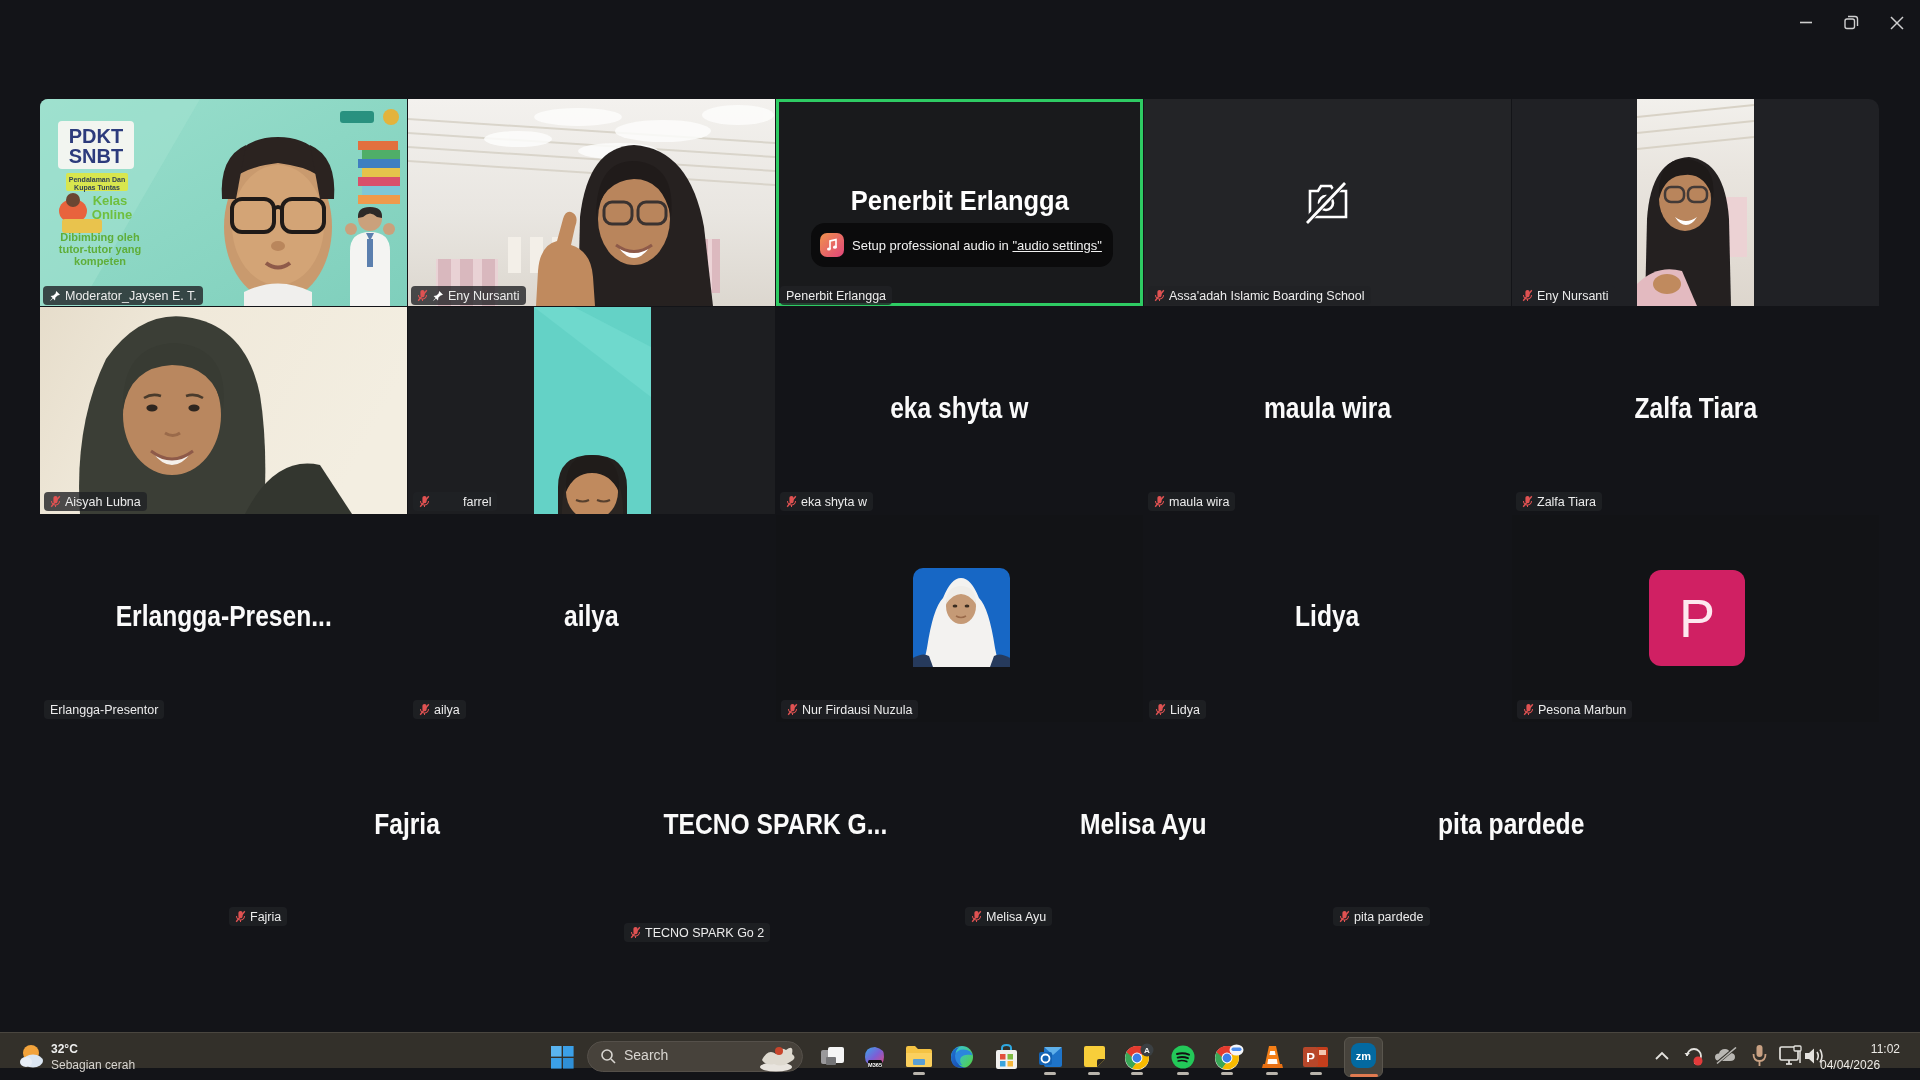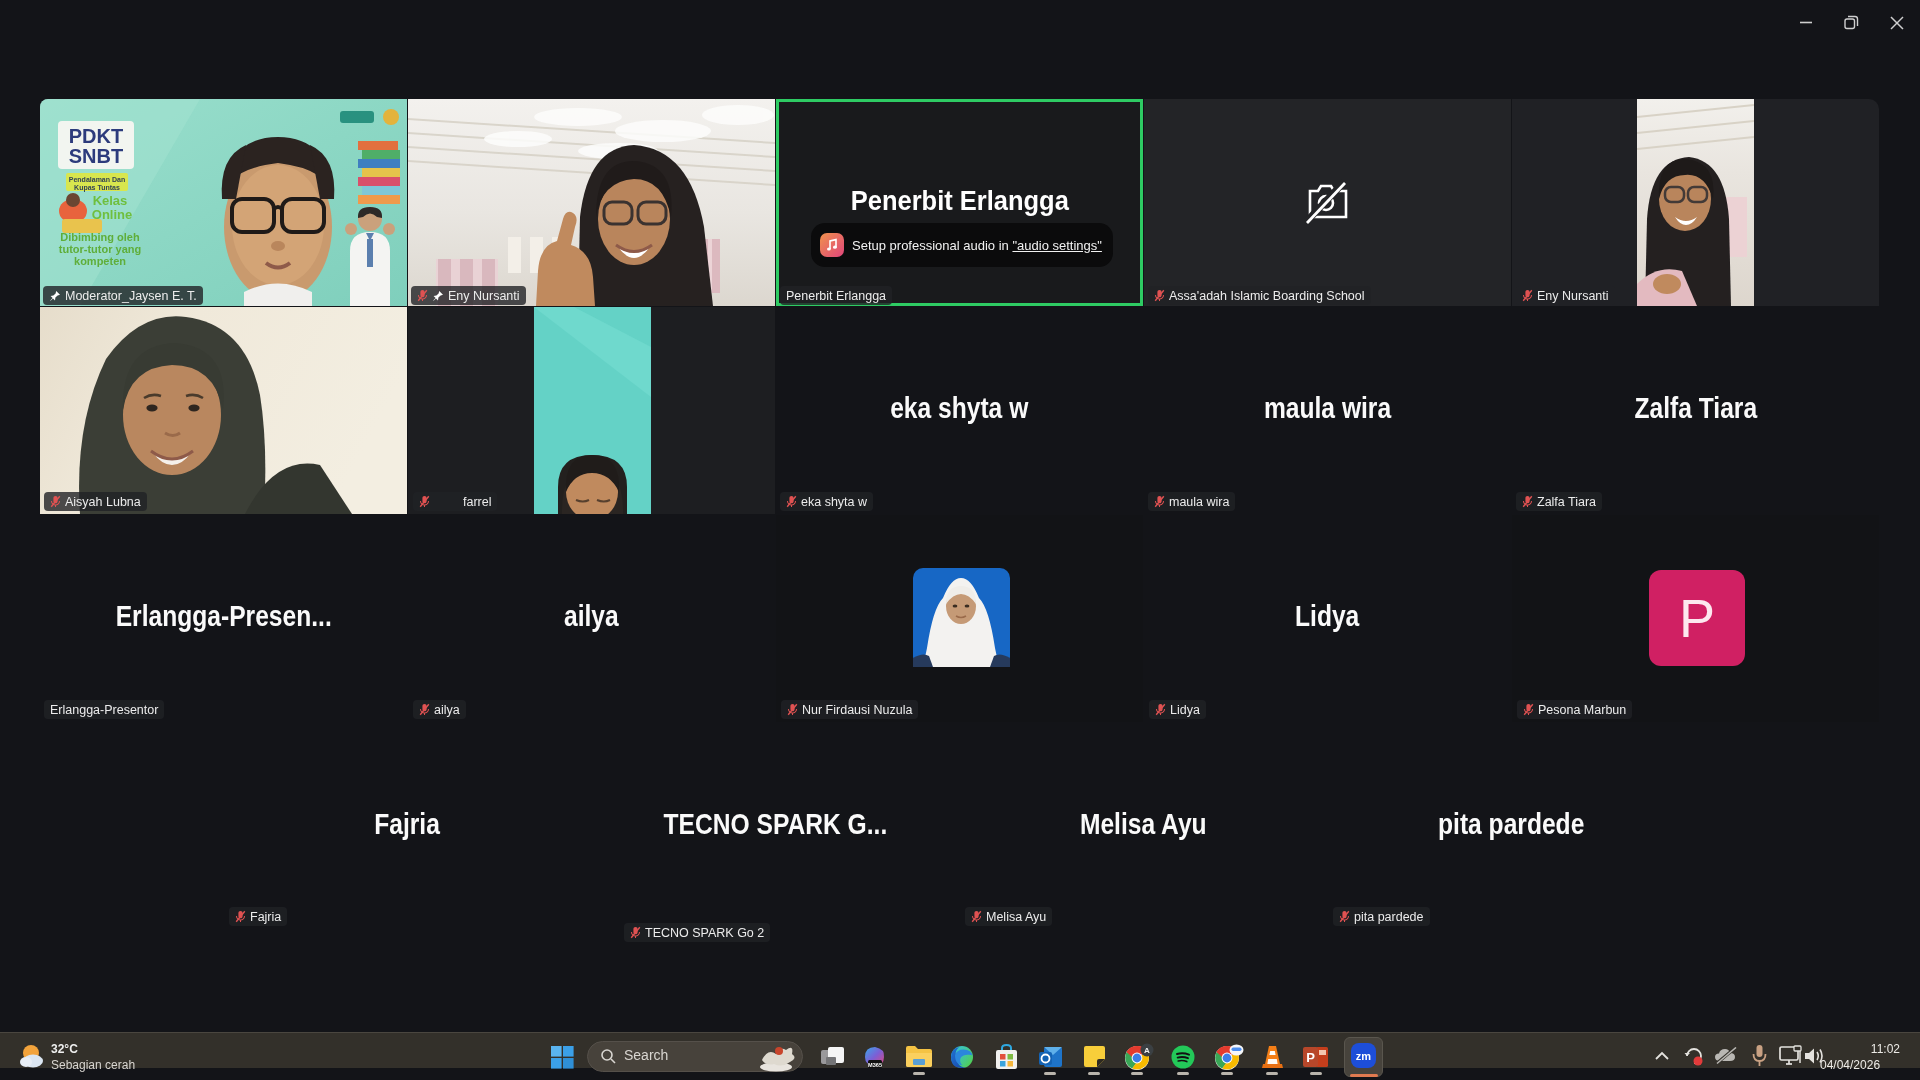--- a/index.html
+++ b/index.html
@@ -625,21 +625,21 @@
   </svg>
 
   <svg class="abs" style="left:1303px;top:12px;" width="26" height="24" viewBox="0 0 26 24">
     <rect x="13" y="2" width="12" height="20" rx="1.5" fill="#c43e1c"></rect>
     <rect x="16" y="5" width="7" height="5" fill="#f3c7b1"></rect>
     <rect x="0" y="2" width="15" height="20" rx="2" fill="#b7472a"></rect>
     <text x="7.5" y="17" font-size="13" font-weight="bold" fill="#fff" text-anchor="middle">P</text>
   </svg>
 
   <div class="abs" style="left:1344px;top:4px;width:39px;height:40px;background:#47433c;border:1px solid #5a564e;border-radius:6px;box-sizing:border-box;"></div>
-  <div class="abs" style="left:1351px;top:10px;width:25px;height:25px;border-radius:8px;background:#1d4ed8;display:flex;align-items:center;justify-content:center;">
+  <div class="abs" style="left:1351px;top:10px;width:25px;height:25px;border-radius:8px;background:#0369a1;display:flex;align-items:center;justify-content:center;">
     <span style="color:#fff;font-size:11px;font-weight:bold;">zm</span>
   </div>
   <div class="abs" style="left:1350px;top:41px;width:28px;height:3px;border-radius:2px;background:#e07a50;"></div>
 
   <div class="abs" style="left:916px;top:1041px;"></div>
 
   <svg class="abs" style="left:1654px;top:17px;" width="16" height="12" viewBox="0 0 16 12">
     <path d="M2 9 L8 3 L14 9" fill="none" stroke="#e4e2de" stroke-width="1.8"></path>
   </svg>
   <svg class="abs" style="left:1683px;top:12px;" width="22" height="22" viewBox="0 0 22 22">

